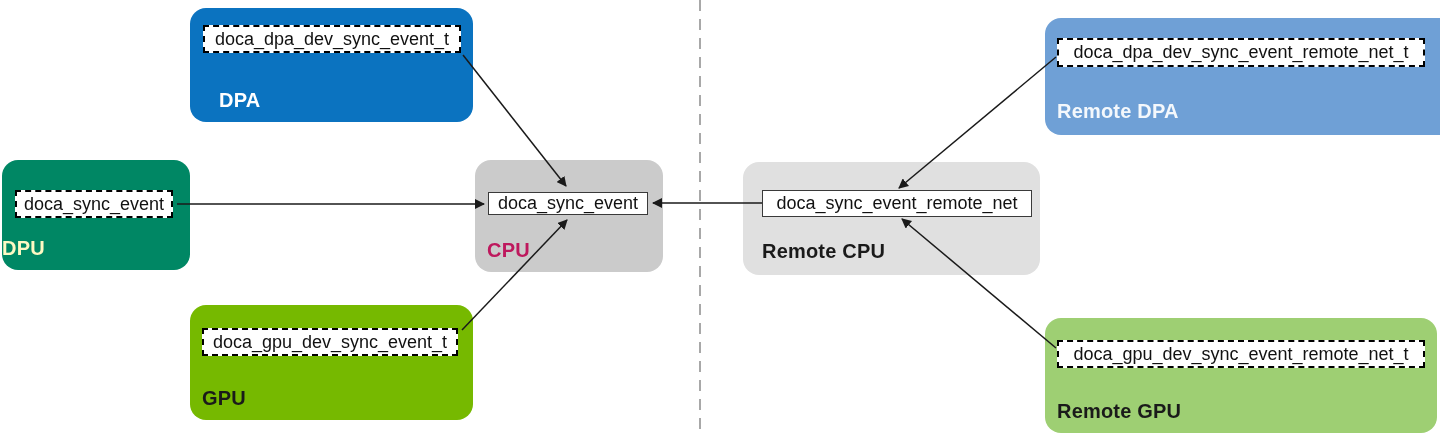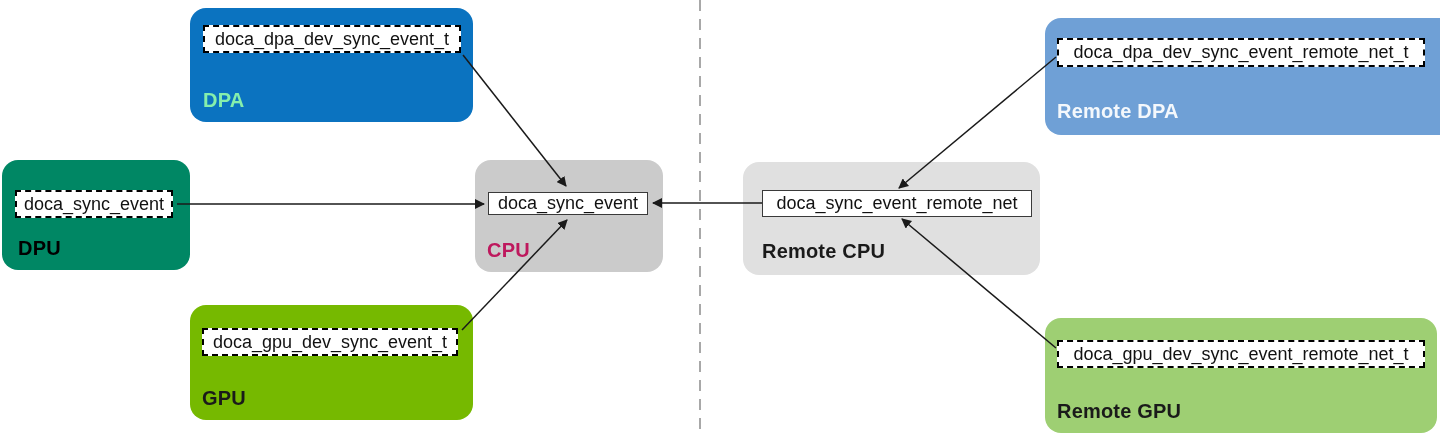--- a/index.html
+++ b/index.html
@@ -42,26 +42,26 @@
     pointer-events: none;
   }
 </style>
 </head>
 <body>
 
 <div id="canvas">
 
   <div class="node" style="left: 190px; top: 8px; width: 283px; height: 114px; background-color: rgb(11, 115, 192);">
     <div class="chip dashed" style="left:13px; top:17px; width:258px; height:28px;">doca_dpa_dev_sync_event_t</div>
-    <div class="node-label" style="color: #86efac;">DPA</div>
+    <div class="node-label" style="color: #ffffff; margin-left: 16px;">DPA</div>
   </div>
 
   <div class="node" style="left: 2px; top: 160px; width: 188px; height: 110px; background-color: rgb(0, 135, 100);">
     <div class="chip dashed" style="left:13px; top:30px; width:158px; height:28px;">doca_sync_event</div>
-    <div class="node-label" style="left: 16px; color: #000000;">DPU</div>
+    <div class="node-label" style="left: 0; color: #fef9c3;">DPU</div>
   </div>
 
   <div class="node" style="left: 190px; top: 305px; width: 283px; height: 115px; background-color: rgb(118, 185, 0);">
     <div class="chip dashed" style="left:12px; top:23px; width:256px; height:28px;">doca_gpu_dev_sync_event_t</div>
     <div class="node-label" style="left: 12px; color: rgb(26, 26, 26);">GPU</div>
   </div>
 
   <div class="node" style="left: 475px; top: 160px; width: 188px; height: 112px; background-color: rgb(203, 203, 203);">
     <div class="chip solid" style="left:13px; top:32px; width:160px; height:23px;">doca_sync_event</div>
     <div class="node-label" style="left: 12px; color: #be185d;">CPU</div>

